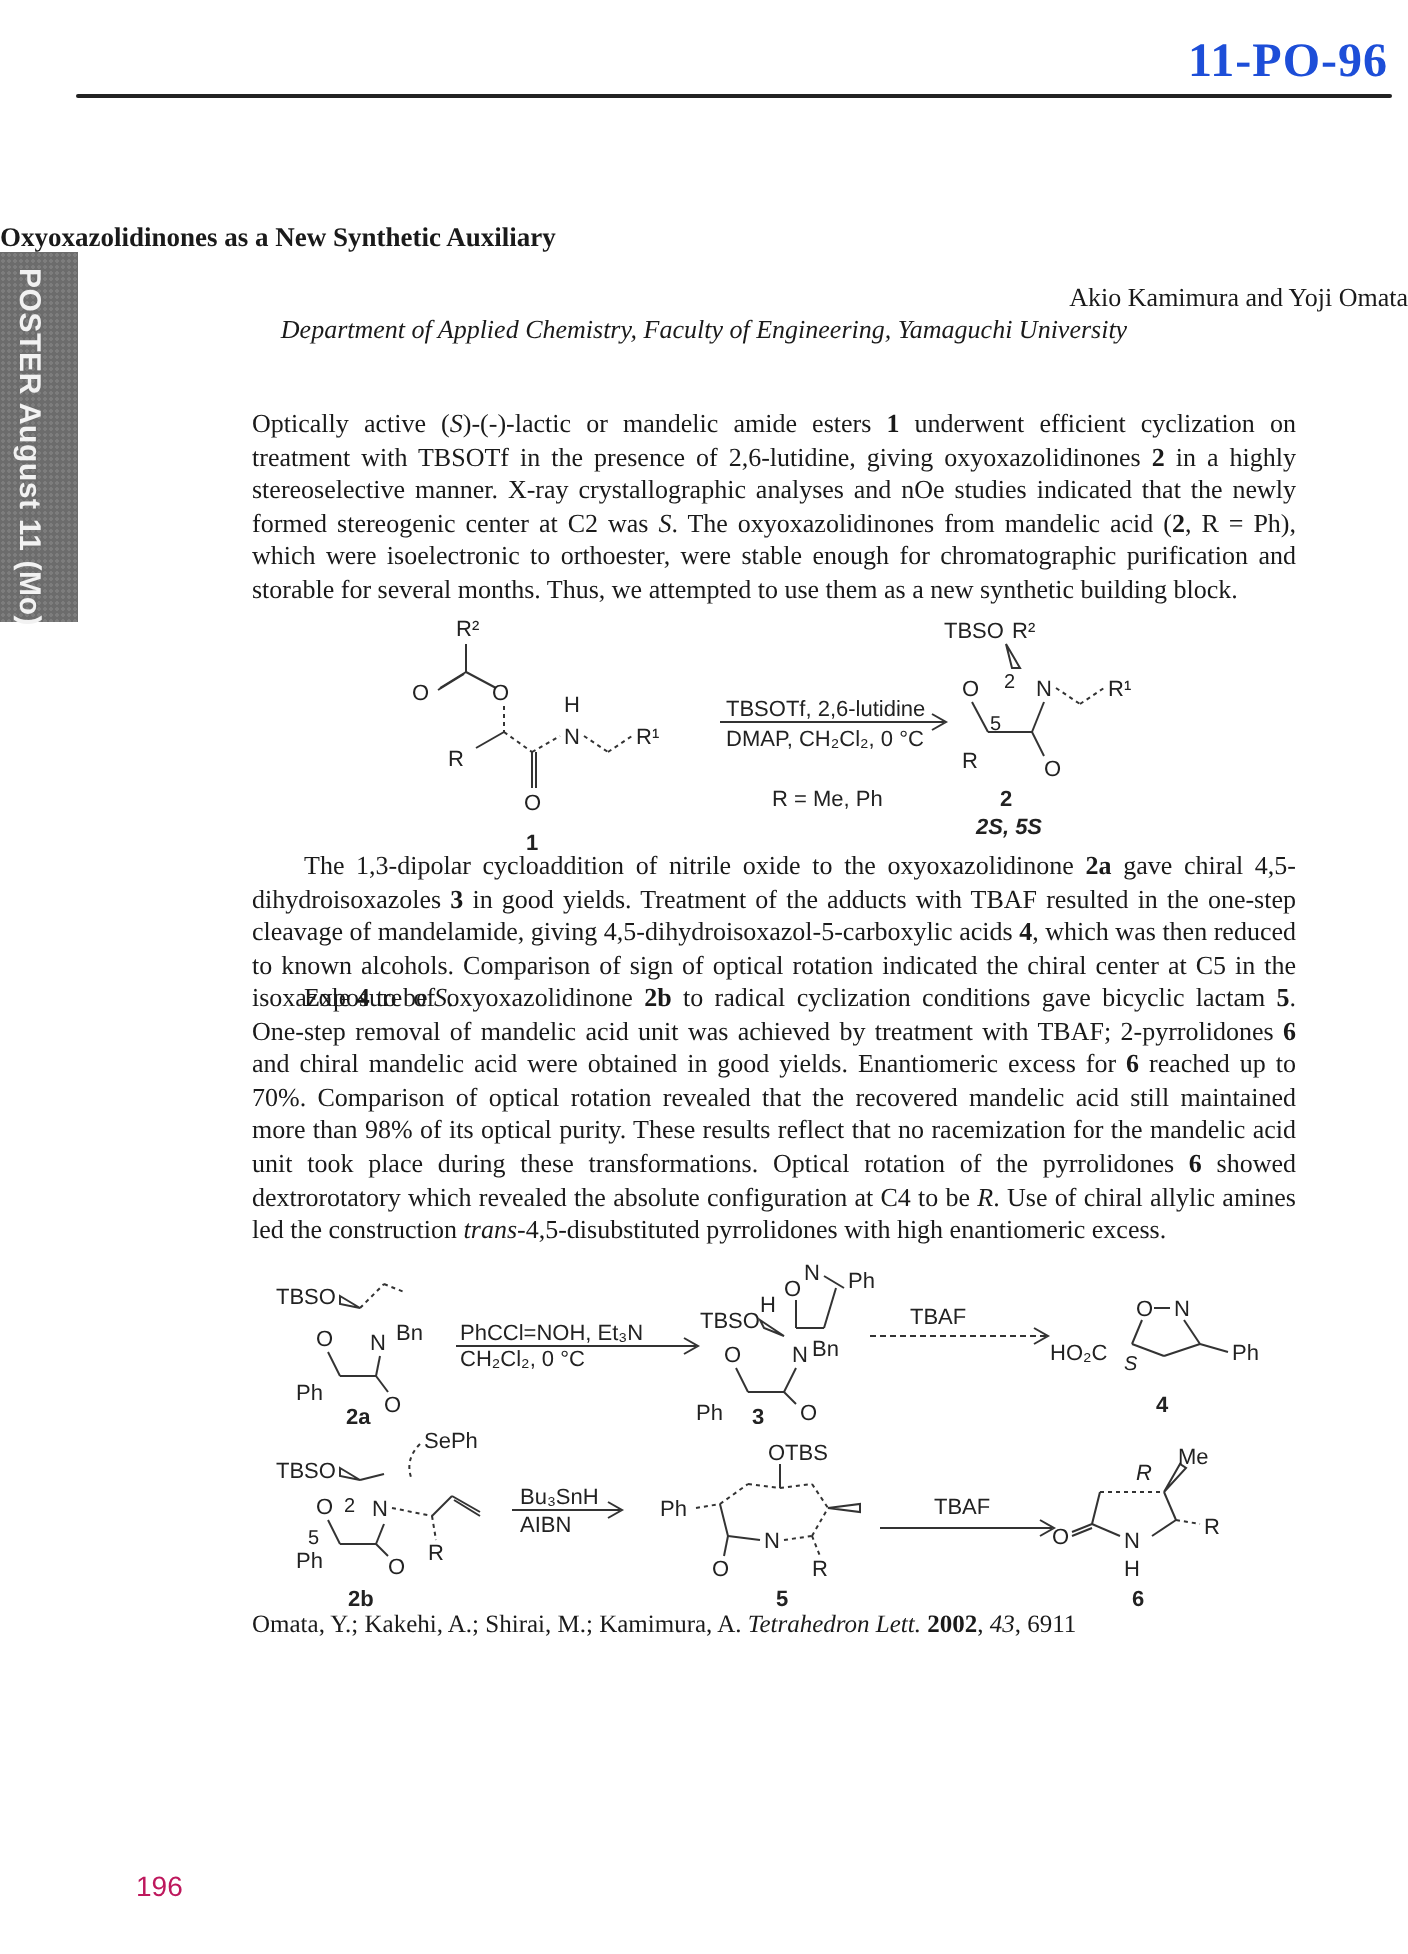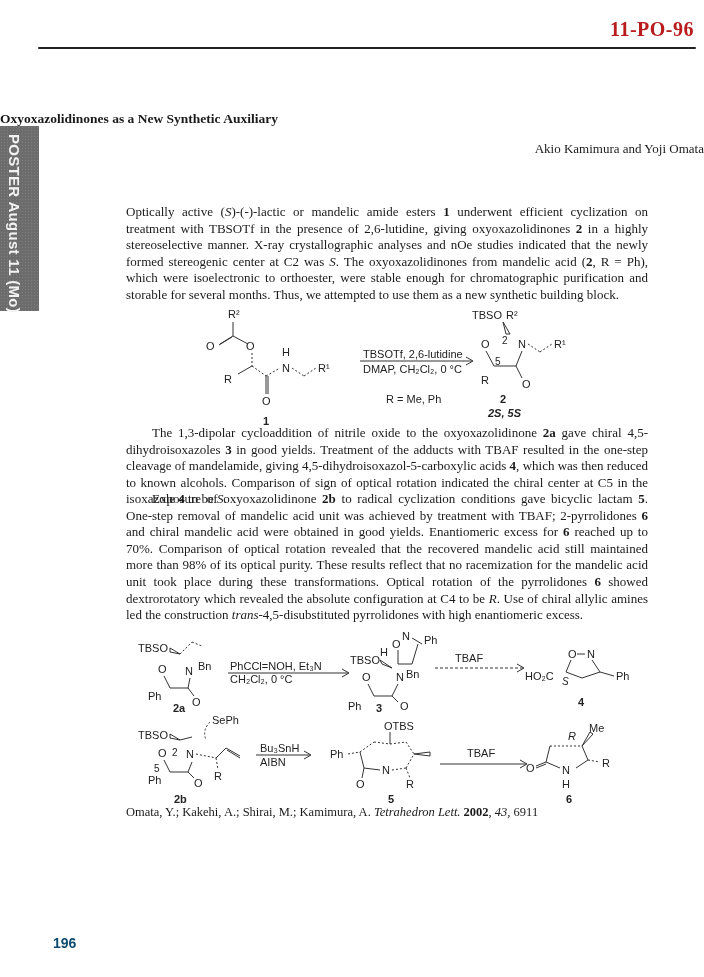--- a/index.html
+++ b/index.html
@@ -1,51 +1,52 @@
 <!DOCTYPE html>
 <html><head>
 <meta charset="utf-8">
 <style>
   html, body { margin: 0; padding: 0; background: #ffffff; }
   body { width: 704px; height: 977px; position: relative; overflow: hidden; font-family: "Liberation Serif", serif; color: #1a1a1a; }
-  .code { position: absolute; right: 10px; top: 18px; font-size: 20px; font-weight: bold; color: #b91c1c; letter-spacing: 0.5px; }
+  .code { position: absolute; right: 10px; top: 18px; font-size: 24px; font-weight: bold; color: #1d4ed8; letter-spacing: 0.5px; }
   .rule { position: absolute; left: 38px; top: 47px; width: 658px; height: 2px; background: #222; border-radius: 1px; }
   .sidetab { position: absolute; left: 0; top: 126px; width: 39px; height: 185px; background: #6c6c6c;
     background-image: radial-gradient(#7d7d7d 1px, transparent 1px); background-size: 3px 3px; }
   .sidetab span { position: absolute; left: 6px; top: 8px; writing-mode: vertical-rl; color: #f2f2f2;
     font-family: "Liberation Sans", sans-serif; font-weight: bold; font-size: 15px; letter-spacing: 0.3px; white-space: nowrap; }
   .title { position: absolute; left: 0; width: 704px; top: 111px; text-align: left; font-weight: bold; font-size: 13.5px; }
   .authors { position: absolute; left: 0; width: 704px; top: 141px; text-align: right; font-size: 13px; }
   .affil { position: absolute; left: 0; width: 704px; top: 157px; text-align: center; font-size: 13px; font-style: italic; line-height: 16px; }
   .para { position: absolute; left: 126px; width: 522px; font-size: 13px; line-height: 16.6px; text-align: justify; }
   .p1 { top: 204px; }
   .p2 { top: 425px; text-indent: 26px; }
   .p3 { top: 491px; text-indent: 26px; }
   b { font-weight: bold; }
   i { font-style: italic; }
   .scheme { position: absolute; }
   .scheme svg text { font-family: "Liberation Sans", sans-serif; font-size: 11px; fill: #222; }
   .scheme svg .b { font-weight: bold; }
   .scheme svg line, .scheme svg path, .scheme svg polyline { stroke: #333; stroke-width: 1; fill: none; }
   .refs { position: absolute; left: 126px; top: 804px; font-size: 12.5px; line-height: 17px; }
-  .pagenum { position: absolute; left: 53px; top: 935px; font-family: "Liberation Sans", sans-serif; font-weight: bold; font-size: 14px; color: #0c4a6e; }
+  .pagenum { position: absolute; left: 68px; top: 935px; font-family: "Liberation Sans", sans-serif; font-weight: normal; font-size: 14px; color: #be185d; }
 </style>
 </head>
 <body>
 
 <div class="code">11-PO-96</div>
 <div class="rule"></div>
 
 <div class="sidetab">
   <span>POSTER August 11 (Mo)</span>
 </div>
 
 <div class="title">Oxyoxazolidinones as a New Synthetic Auxiliary</div>
 <div class="authors">Akio Kamimura and Yoji Omata</div>
 <div class="affil">
+  <div>Department of Applied Chemistry, Faculty of Engineering, Yamaguchi University</div>
 </div>
 
 <div class="para p1"><span>Optically active (</span><i>S</i><span>)-(-)-lactic or mandelic amide esters </span><b>1</b><span> underwent efficient cyclization on treatment with TBSOTf in the presence of 2,6-lutidine, giving oxyoxazolidinones </span><b>2</b><span> in a highly stereoselective manner. X-ray crystallographic analyses and nOe studies indicated that the newly formed stereogenic center at C2 was </span><i>S</i><span>. The oxyoxazolidinones from mandelic acid (</span><b>2</b><span>, R = Ph), which were isoelectronic to orthoester, were stable enough for chromatographic purification and storable for several months. Thus, we attempted to use them as a new synthetic building block.</span></div>
 
 <div class="scheme" style="left:200px; top:306px;">
   <svg width="420" height="124" viewBox="0 0 420 124">
 
     <text x="28" y="12">R²</text>
     <line x1="33" y1="16" x2="33" y2="30"></line>
     <line x1="33" y1="30" x2="48" y2="38"></line>

